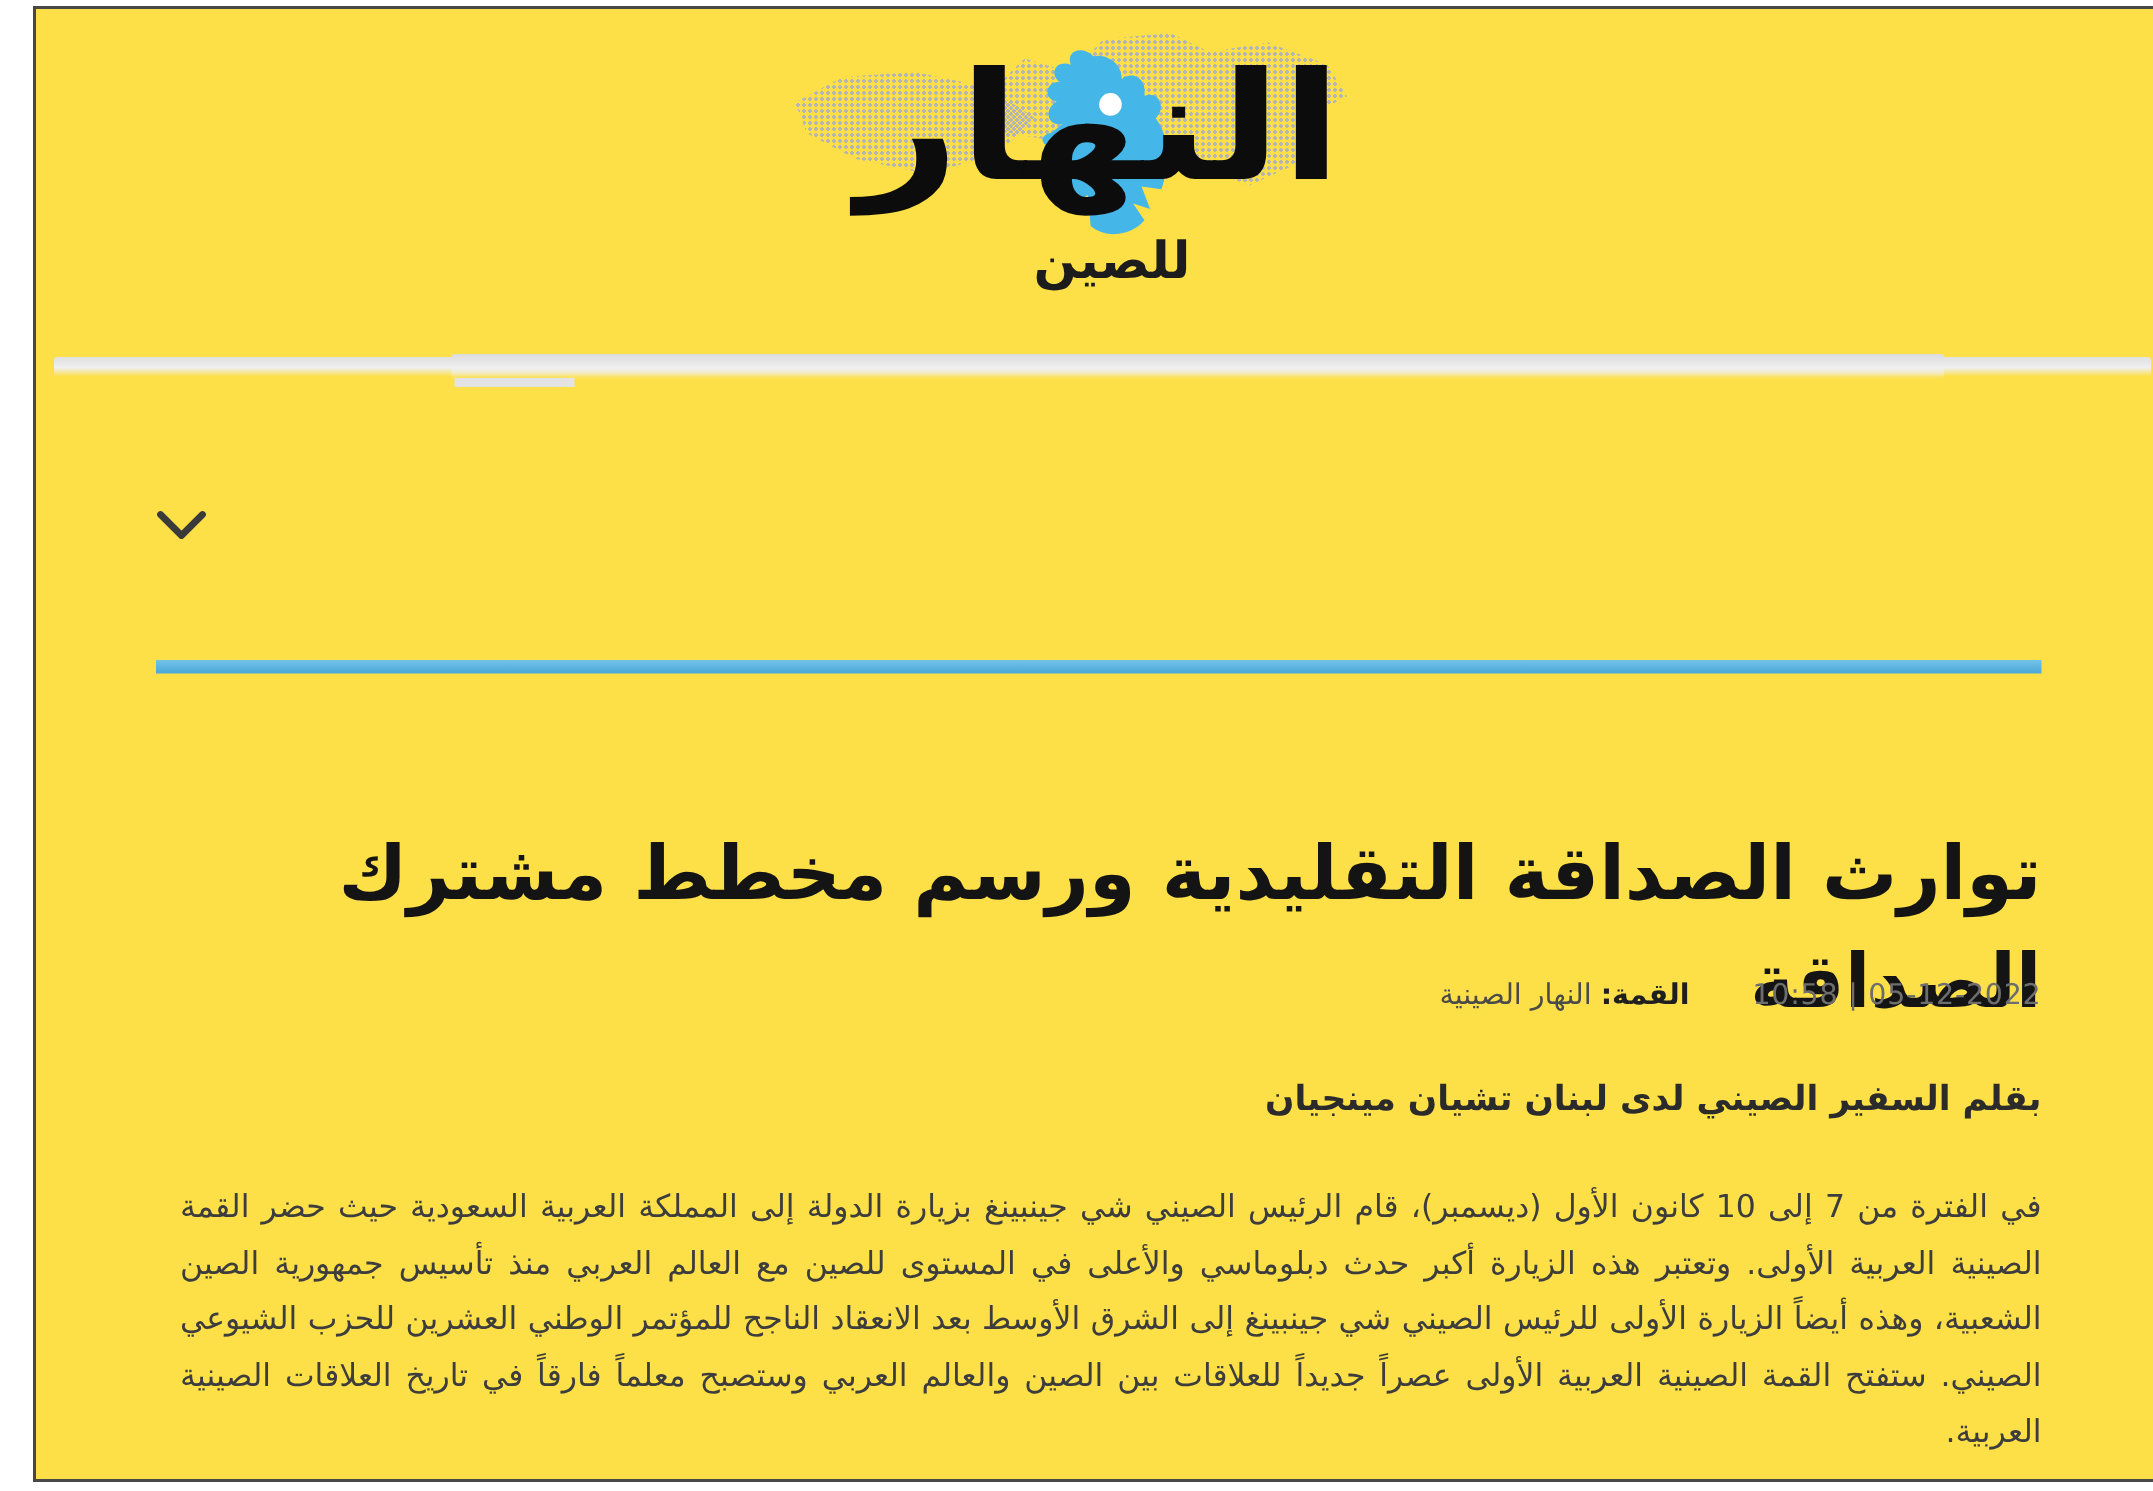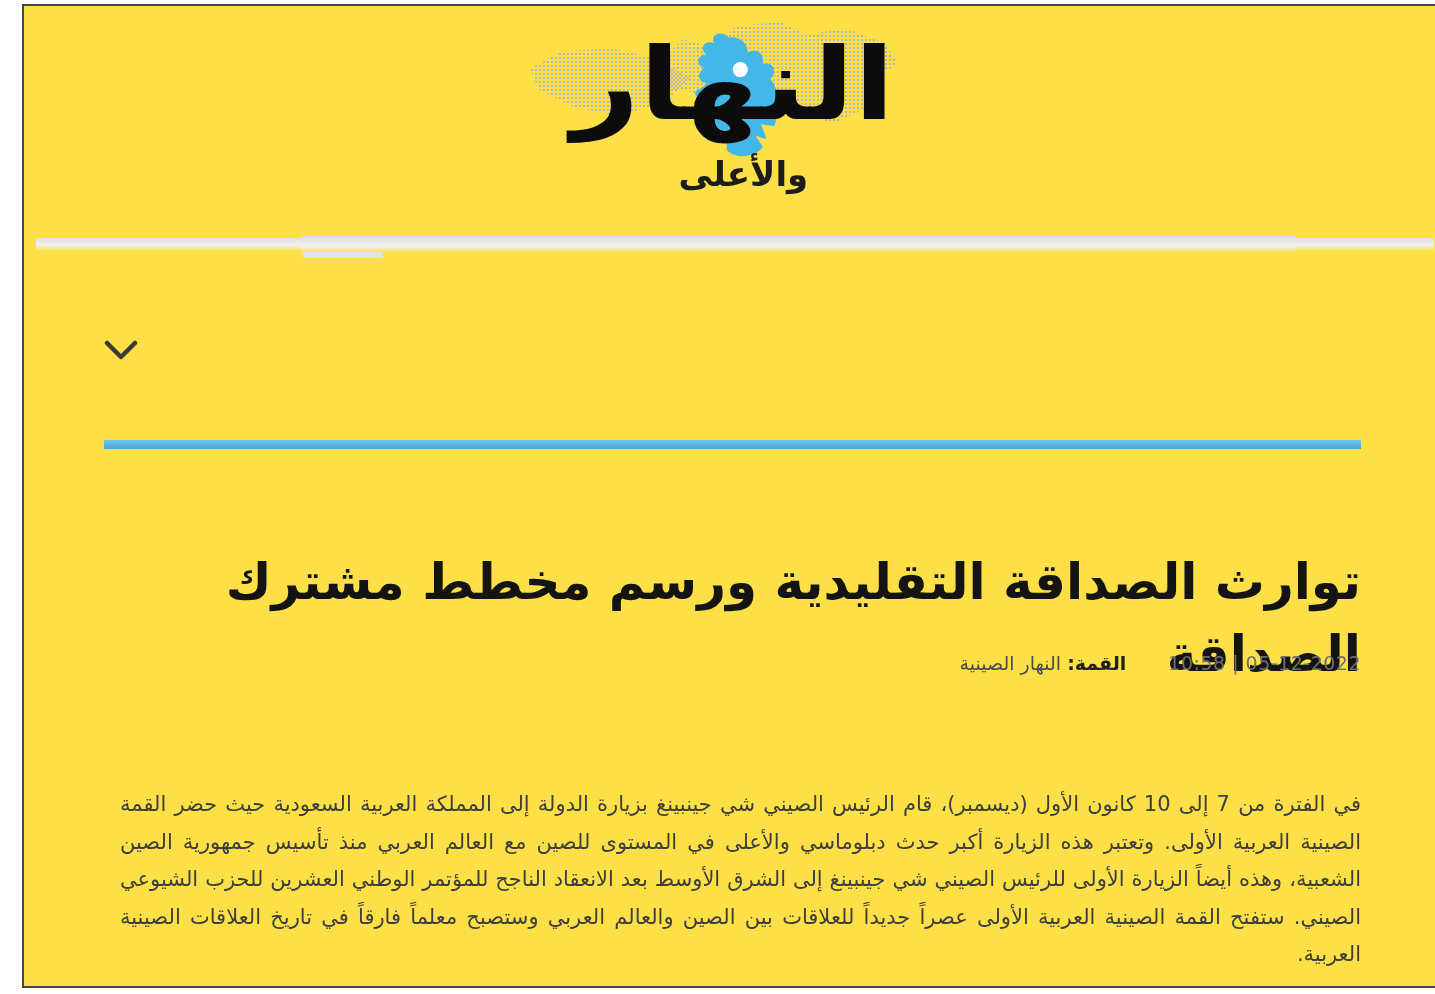--- a/index.html
+++ b/index.html
@@ -55,21 +55,21 @@
     <div class="map-blob blob-a"></div>
     <div class="map-blob blob-b"></div>
     <svg class="rooster" viewBox="0 0 120 140" aria-hidden="true">
       <path fill="#45b6e8" d="M60 8 C52 0 40 4 44 14 C34 10 28 20 36 26 C26 26 24 38 34 40
         C24 46 28 58 38 56 L30 62 C22 64 22 70 30 72 L38 74 C32 84 36 94 44 92
         C40 104 48 112 56 106 L58 128 C70 138 88 134 96 124 L88 112 L100 116 L94 100 L108 102
         C114 86 114 64 104 52 C112 44 106 32 96 36 C98 24 88 18 80 24 C80 12 68 6 60 8 Z"></path>
       <circle cx="72" cy="42" r="8" fill="#ffffff"></circle>
     </svg>
     <div class="logo-title">النهار</div>
-    <div class="logo-sub">والأعلى</div>
+    <div class="logo-sub">للصين</div>
   </div>
 
   <div class="navbar-inner"></div>
   <div class="navbar"></div>
   <div class="navbar-notch"></div>
 
   <svg class="chevron" viewBox="0 0 34 22" aria-hidden="true">
     <polyline points="3,3 17,17 31,3" fill="none" stroke="#3a3a3a" stroke-width="4.5" stroke-linecap="round" stroke-linejoin="round"></polyline>
   </svg>
   <div class="divider"></div>
@@ -77,16 +77,17 @@
   <h2 class="article-title" style="margin:0;">توارث الصداقة التقليدية ورسم مخطط مشترك الصداقة</h2>
 
   <div class="meta">
     <span class="dt"><span>10:58</span><span> | </span><span>05-12-2022</span></span>
     <span>
       <span class="src-label">القمة:</span>
       <span class="src-value">النهار الصينية</span>
     </span>
   </div>
 
+  <div class="byline">بقلم السفير الصيني لدى لبنان تشيان مينجيان</div>
 
   <p class="body-text" style="margin:0;">في الفترة من 7 إلى 10 كانون الأول (ديسمبر)، قام الرئيس الصيني شي جينبينغ بزيارة الدولة إلى المملكة العربية السعودية حيث حضر القمة الصينية العربية الأولى. وتعتبر هذه الزيارة أكبر حدث دبلوماسي والأعلى في المستوى للصين مع العالم العربي منذ تأسيس جمهورية الصين الشعبية، وهذه أيضاً الزيارة الأولى للرئيس الصيني شي جينبينغ إلى الشرق الأوسط بعد الانعقاد الناجح للمؤتمر الوطني العشرين للحزب الشيوعي الصيني. ستفتح القمة الصينية العربية الأولى عصراً جديداً للعلاقات بين الصين والعالم العربي وستصبح معلماً فارقاً في تاريخ العلاقات الصينية العربية.</p>
 
 </div>
 
 </body></html>

